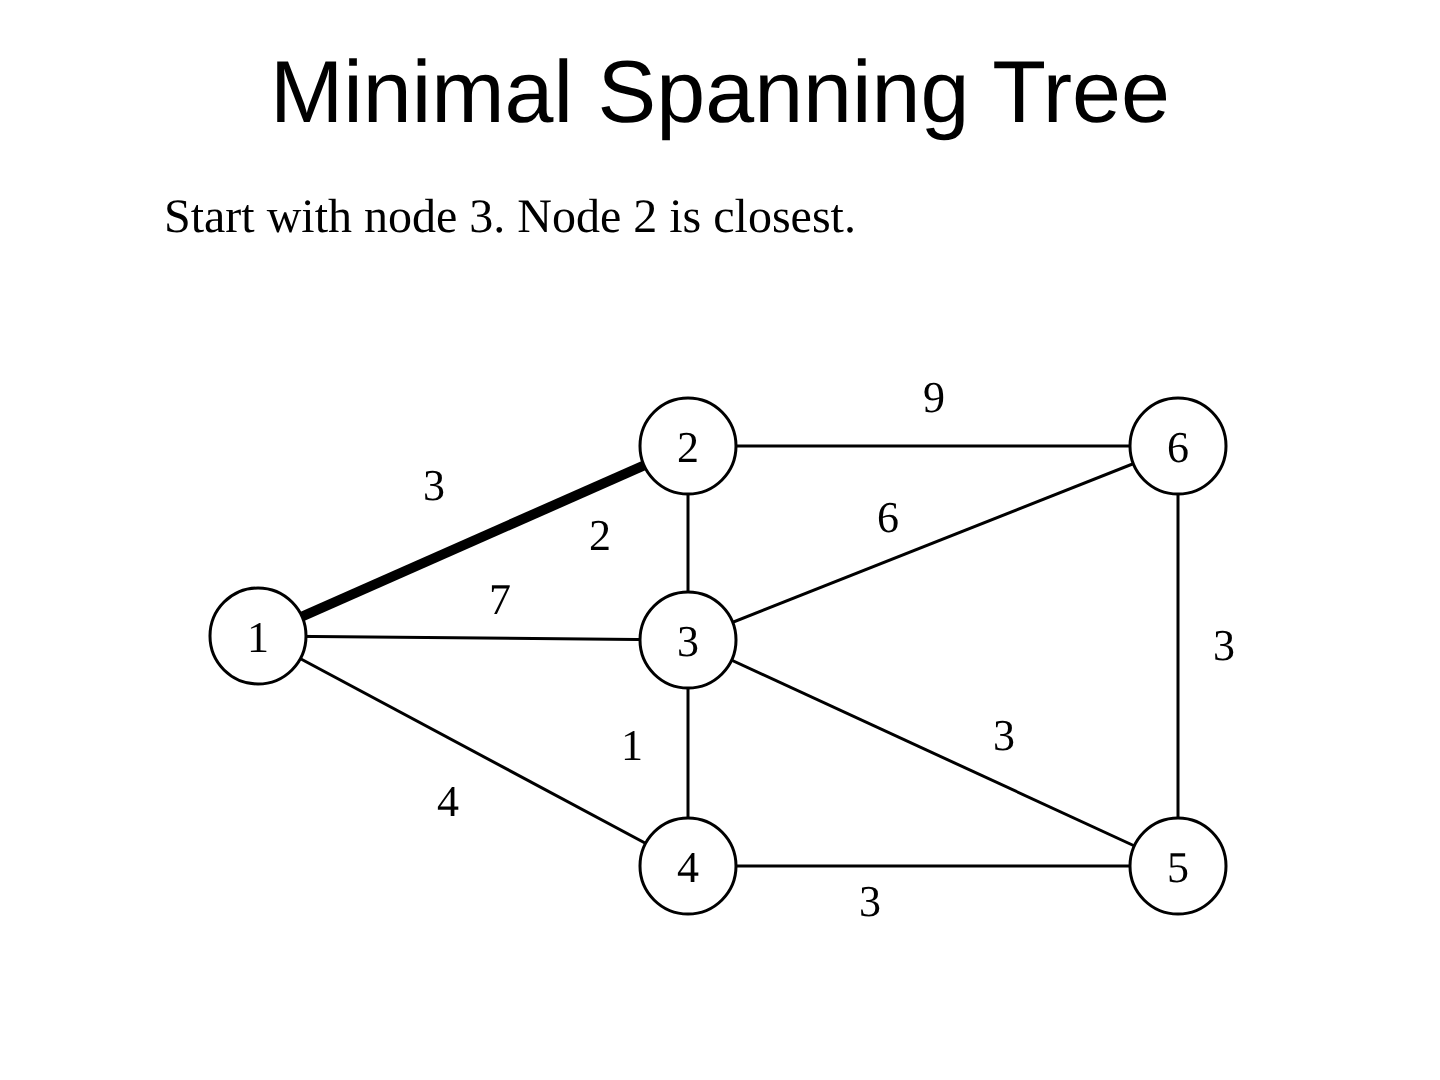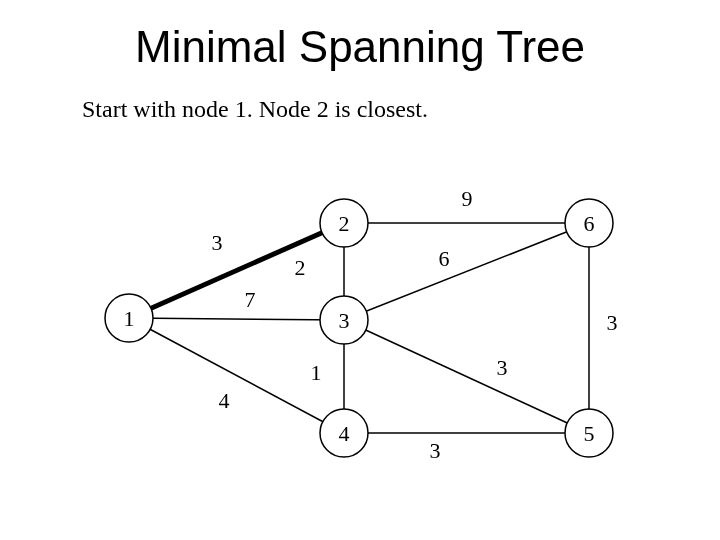--- a/index.html
+++ b/index.html
@@ -36,21 +36,21 @@
   .node-label, .edge-label {
     font-family: "Times New Roman", Times, serif;
     font-size: 22px;
     fill: #000000;
   }
 </style>
 </head>
 <body>
 
 <div class="title">Minimal Spanning Tree</div>
-<div class="subtitle">Start with node 1.  Node 2 is closest.</div>
+<div class="subtitle">Start with node 3.  Node 2 is closest.</div>
 
 <svg class="graph" width="720" height="540">
 
   <line x1="129" y1="318" x2="344" y2="223" stroke="#000" stroke-width="5"></line>
 
   <line x1="129" y1="318" x2="344" y2="320" stroke="#000" stroke-width="1.5"></line>
 
   <line x1="129" y1="318" x2="344" y2="433" stroke="#000" stroke-width="1.5"></line>
 
   <line x1="344" y1="223" x2="344" y2="320" stroke="#000" stroke-width="1.5"></line>

